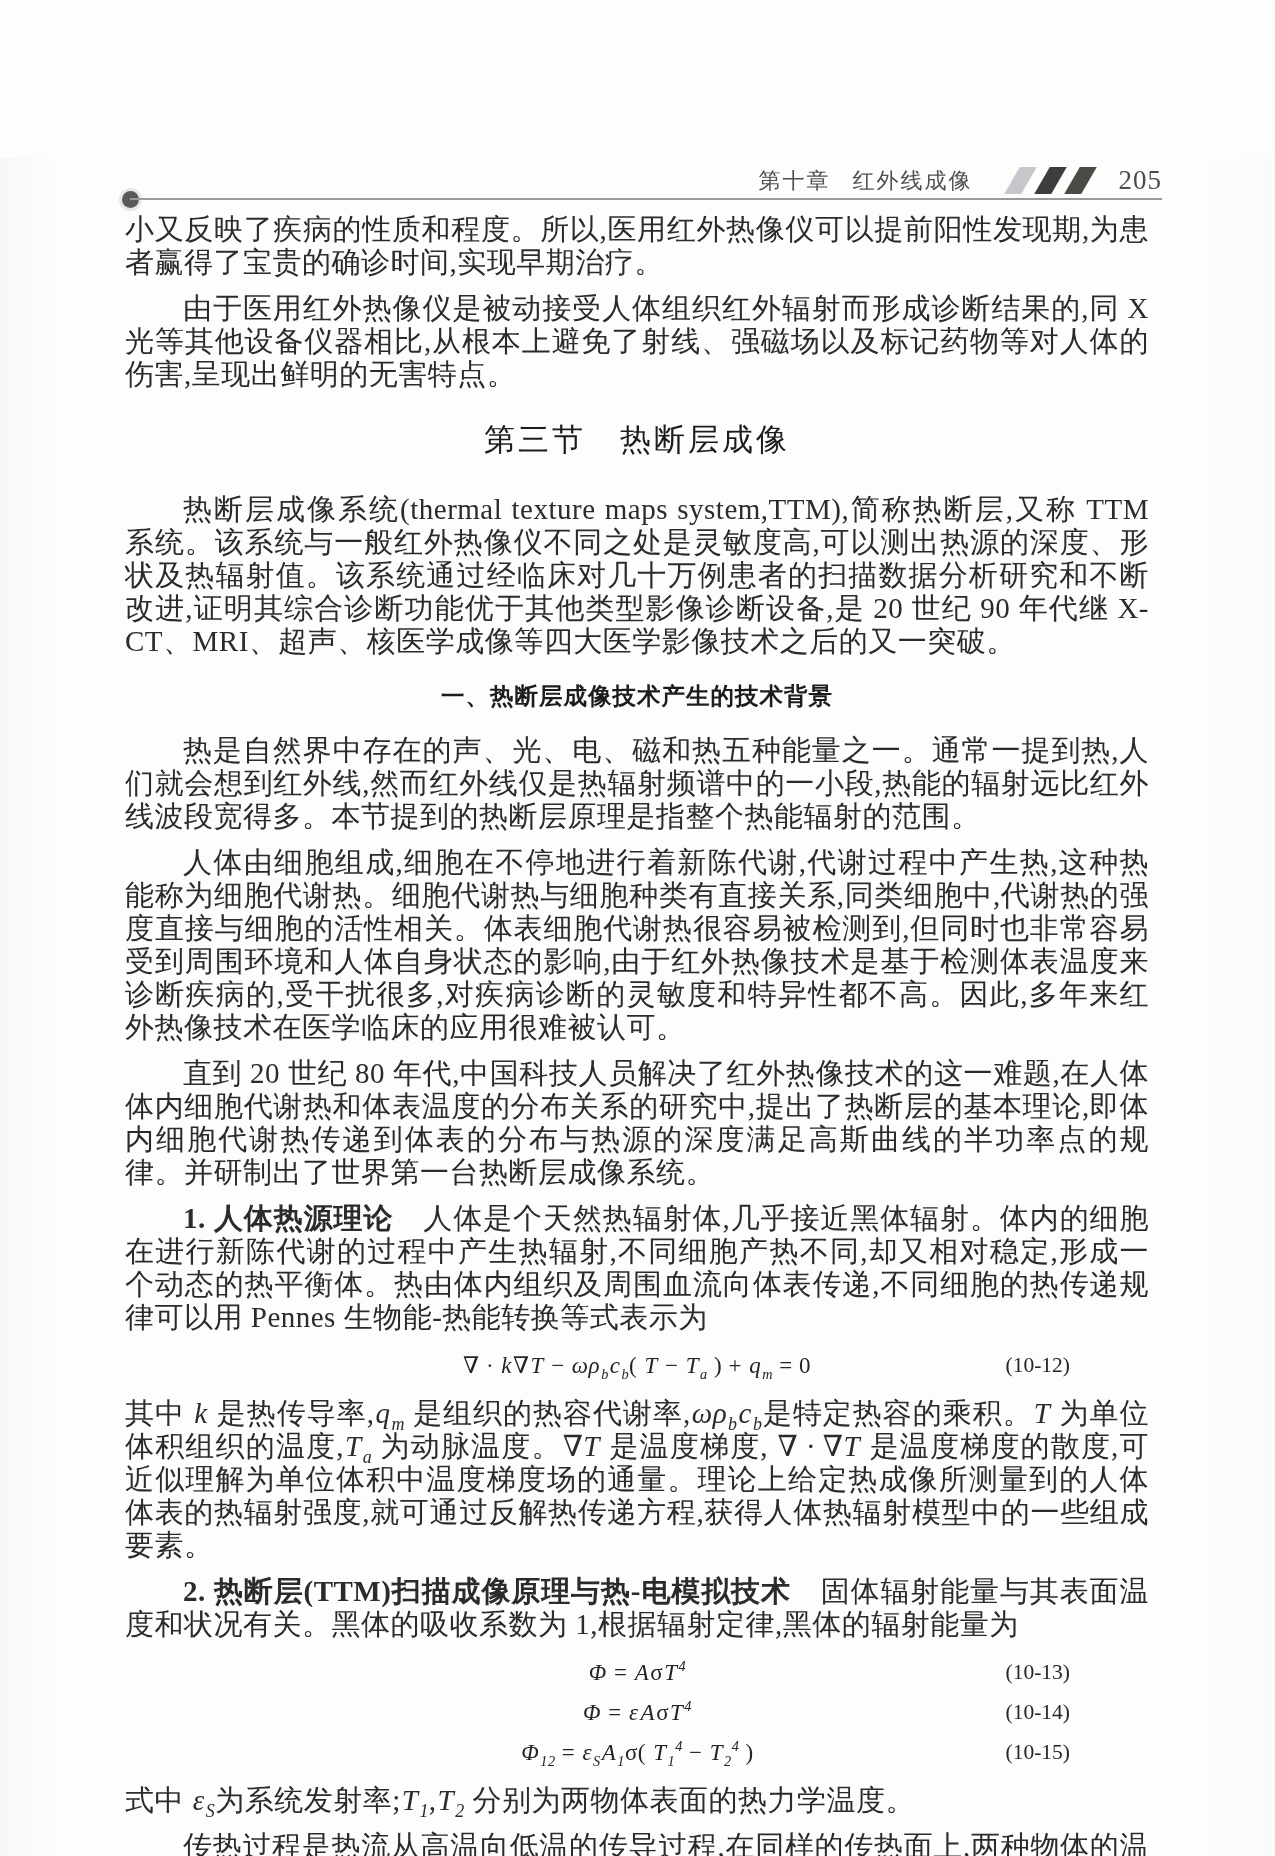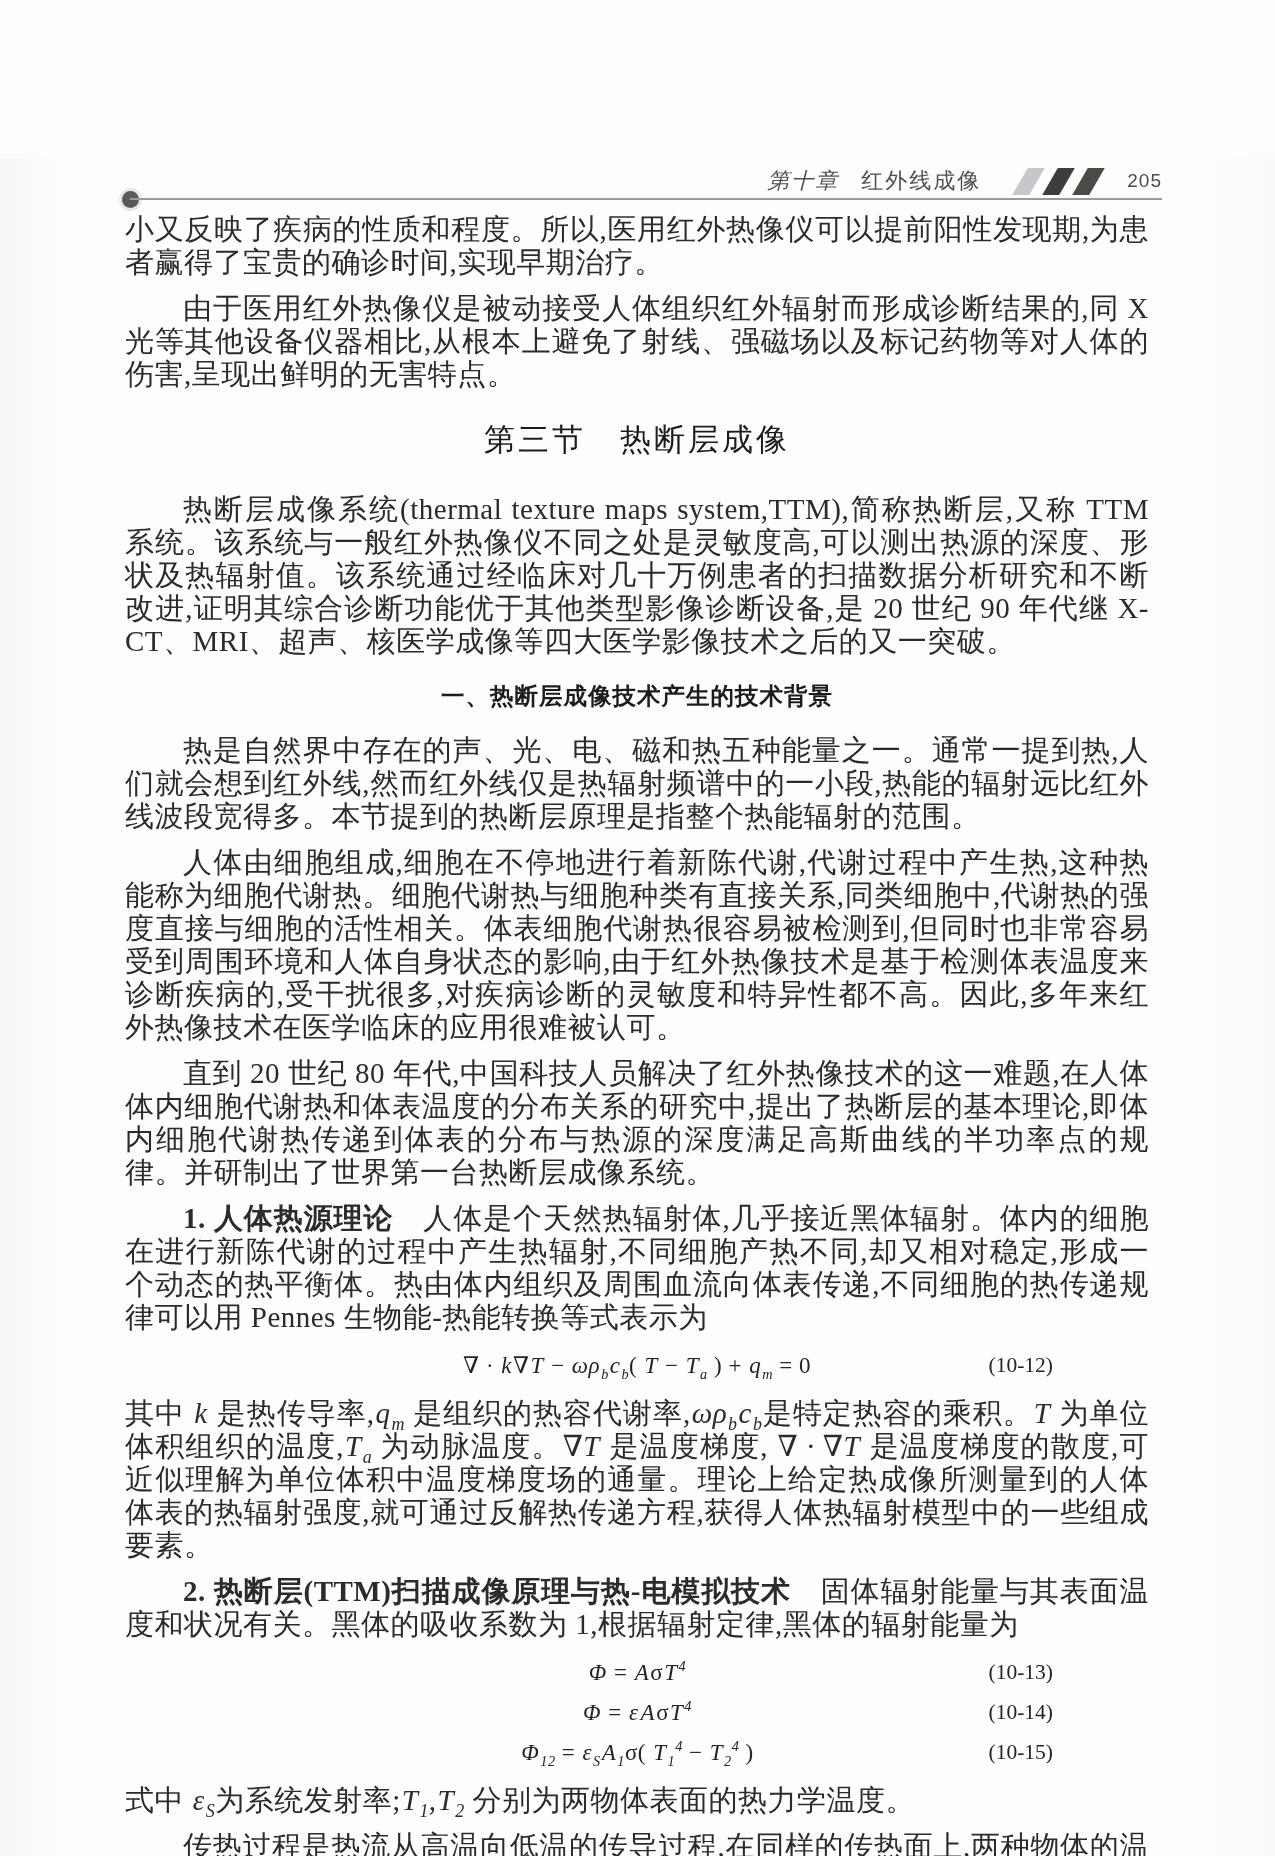--- a/index.html
+++ b/index.html
@@ -41,35 +41,35 @@
     position: absolute;
     right: 0; bottom: 4px;
     display: flex;
     align-items: center;
   }
   .chapter-label, .chapter-title {
     font-size: 22px;
     color: #4f4f4d;
     letter-spacing: 2px;
   }
-  .chapter-label { margin-right: 22px; font-style: italic; }
+  .chapter-label { margin-right: 22px; }
   .chapter-title { margin-right: 26px; }
   .header-stripes {
     display: flex;
     align-items: center;
     margin-right: 30px;
   }
   .stripe {
     width: 17px; height: 27px;
     margin-left: 13px;
     transform: skewX(-30deg);
   }
   .page-number {
-    font-family: Liberation Sans, sans-serif;
-    font-size: 19px;
+    font-family: Liberation Serif, serif;
+    font-size: 27px;
     color: #4c4c4a;
     letter-spacing: 1px;
   }
   
   .body-text { margin-top: 10px; }
   .para {
     font-size: 29px;
     line-height: 33px;
     letter-spacing: 0.5px;
     text-align: justify;
@@ -110,21 +110,21 @@
     position: relative;
     text-align: center;
     font-size: 23px;
     line-height: 37px;
     margin: 3px 0;
     color: #242422;
   }
   .eq-formula { letter-spacing: 0.5px; }
   .eq-number {
     position: absolute;
-    right: 109px; top: 0;
+    right: 92px; top: 0;
     font-style: normal;
     font-size: 21.5px;
   }
 </style>
 </head>
 <body>
 
 <div class="page">
 
   <div class="running-header">

